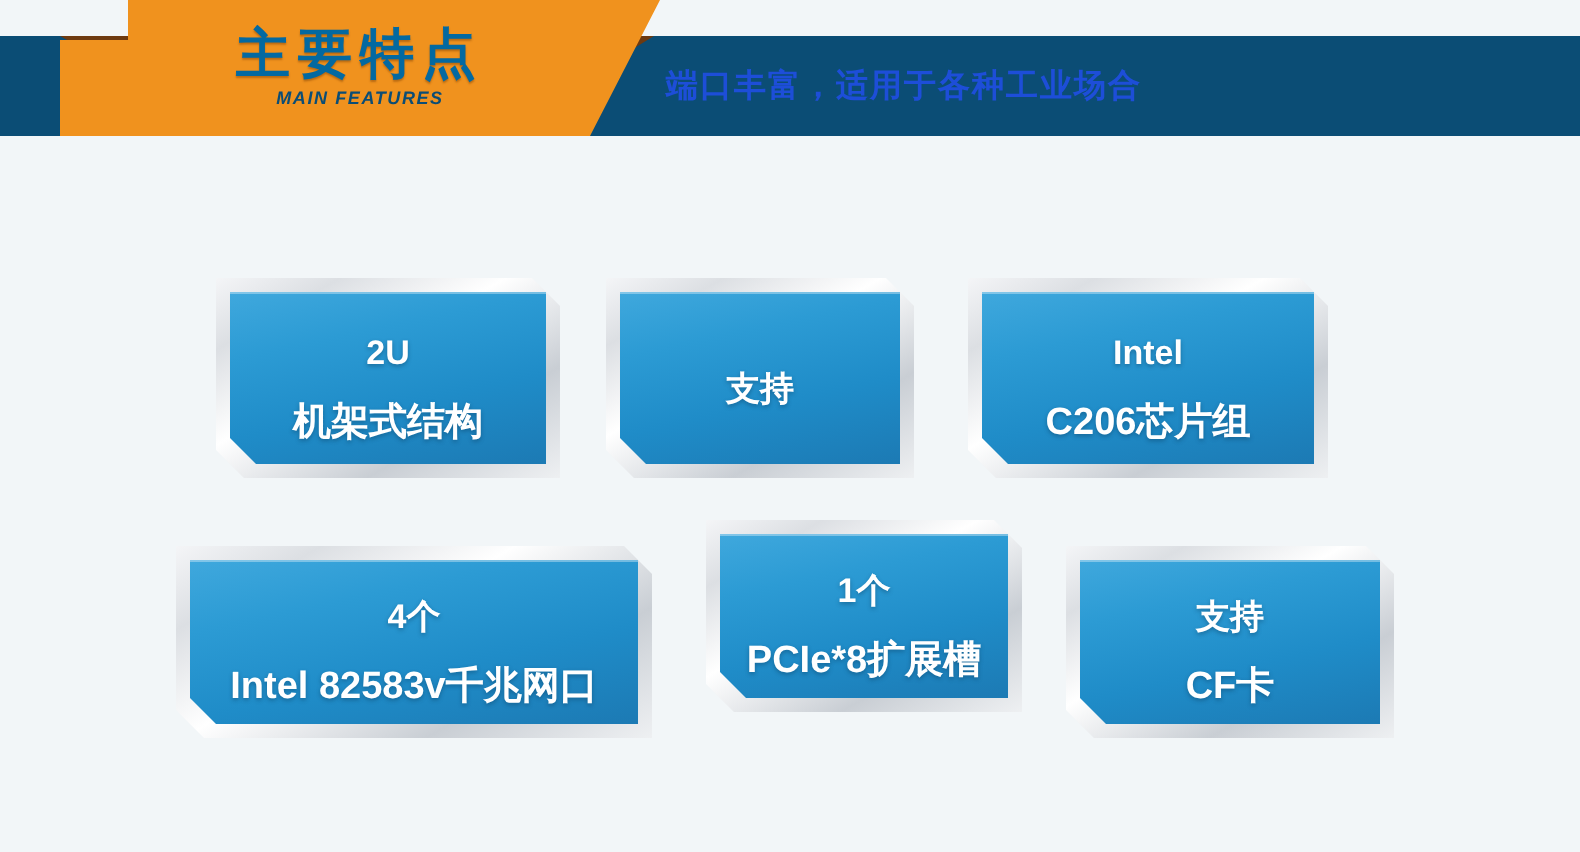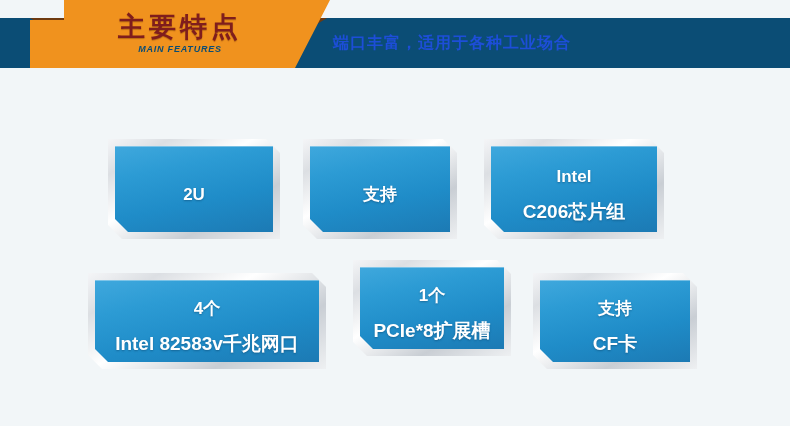--- a/index.html
+++ b/index.html
@@ -32,21 +32,21 @@
     position:absolute;left:30px;top:0;width:300px;height:68px;
     background:#f0921e;
     clip-path:polygon(34px 0, 300px 0, 265px 68px, 62px 68px, 62px 68px, 0 68px, 0 20px, 34px 20px);
   }
   .ribbon-txt{
     position:absolute;left:30px;top:0;width:300px;height:68px;
     display:flex;flex-direction:column;align-items:center;justify-content:center;
     z-index:5;
   }
   .ribbon-title{
-    color:#7f1d1d;font-size:27px;font-weight:bold;letter-spacing:4px;
+    color:#0369a1;font-size:27px;font-weight:bold;letter-spacing:4px;
     line-height:1;text-shadow:0 1px 1px rgba(120,60,5,.45);
   }
   .ribbon-sub{
     color:#0b4d75;font-size:9px;font-weight:bold;font-style:italic;
     letter-spacing:.8px;margin-top:4px;line-height:1;
   }
   .hdr-sub{
     position:absolute;left:333px;top:18px;height:50px;
     display:flex;align-items:center;
     color:#1d4ed8;font-size:16px;font-weight:bold;letter-spacing:1px;
@@ -96,20 +96,21 @@
     </div>
 
     <div class="hdr-sub">端口丰富，适用于各种工业场合</div>
   </div>
 
   <div>
 
     <div class="box" style="left: 108px; top: 139px; width: 172px; height: 100px;">
       <div class="box-inner">
         <div class="box-line l1">2U</div>
+        <div class="box-line l2">机架式结构</div>
       </div>
     </div>
 
     <div class="box" style="left: 303px; top: 139px; width: 154px; height: 100px;">
       <div class="box-inner">
         <div class="box-line l1">支持</div>
       </div>
     </div>
 
     <div class="box" style="left: 484px; top: 139px; width: 180px; height: 100px;">

